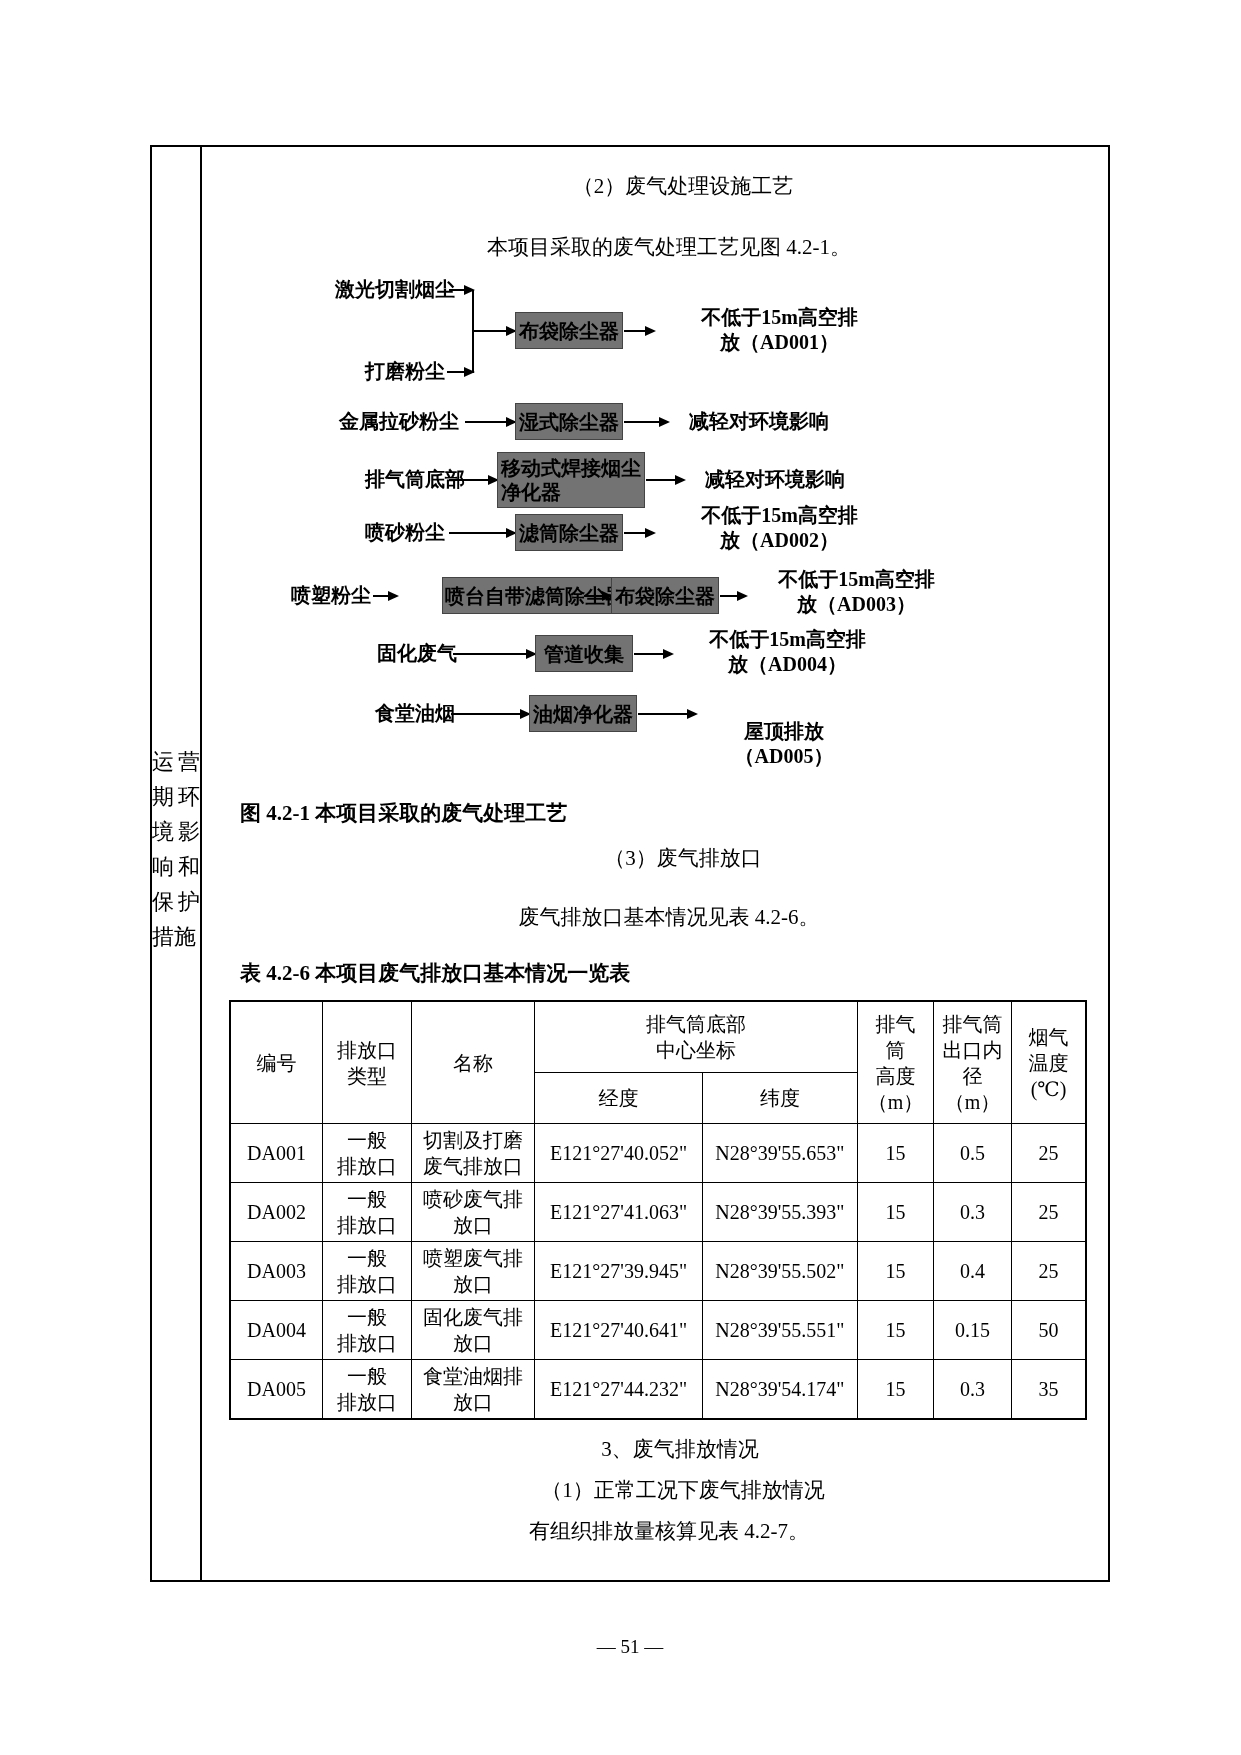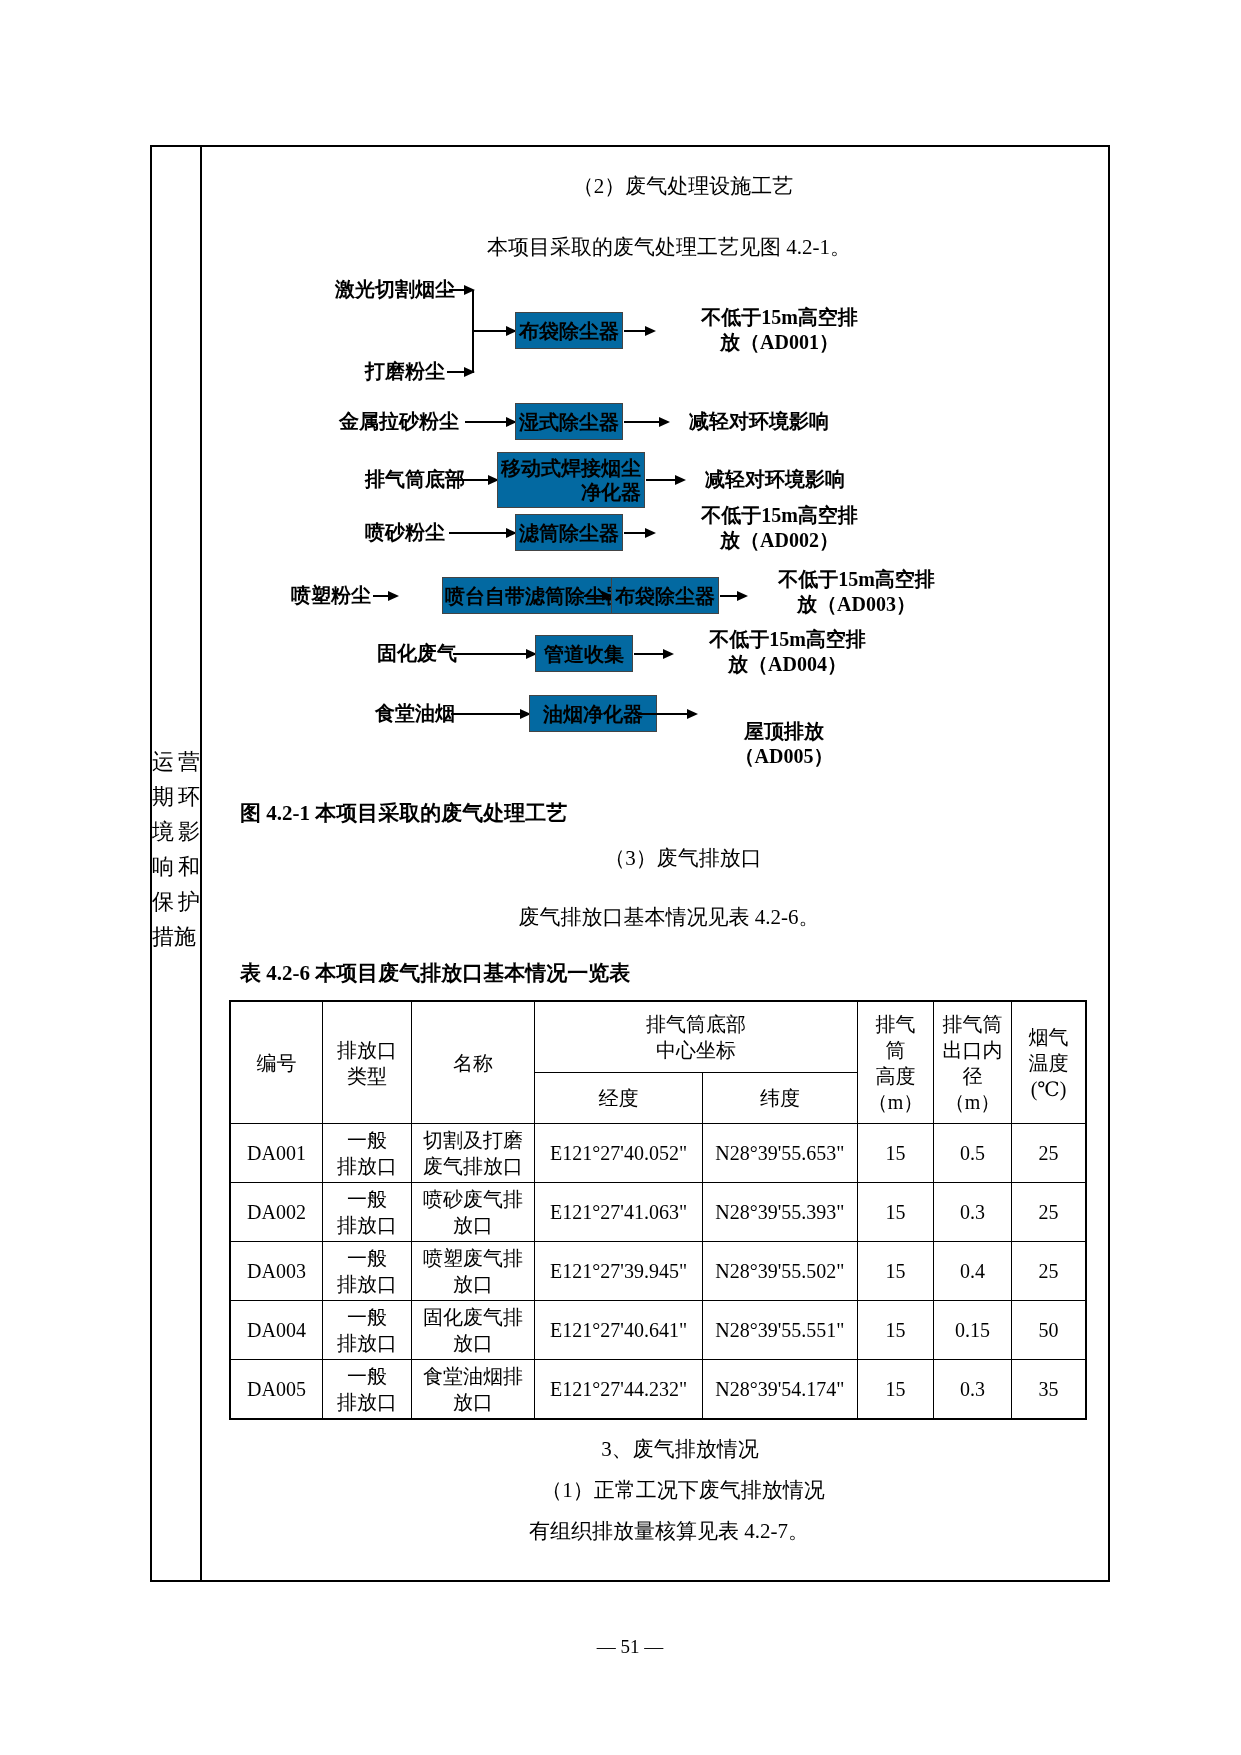--- a/index.html
+++ b/index.html
@@ -31,23 +31,23 @@
   .flowchart{position:relative;width:860px;height:472px;margin-top:14px;}
   .fc-label{
     position:absolute;font-weight:bold;font-size:20px;line-height:24px;
     white-space:pre-line;
   }
   .fc-out{
     position:absolute;font-weight:bold;font-size:20px;line-height:25px;
     white-space:pre-line;text-align:center;
   }
   .fbox{
-    position:absolute;border:1.5px solid #444;background:#0369a1;
+    position:absolute;border:1.5px solid #444;background:#737373;
     display:flex;align-items:center;justify-content:center;
-    font-weight:bold;font-size:20px;line-height:24px;text-align:right;
+    font-weight:bold;font-size:20px;line-height:24px;text-align:left;
     white-space:pre-line;box-sizing:border-box;
   }
   .arr{position:absolute;height:2px;background:#000;}
   .arr::after{
     content:"";position:absolute;right:-2px;top:50%;transform:translateY(-50%);
     width:0;height:0;border-style:solid;border-width:5px 0 5px 11px;
     border-color:transparent transparent transparent #000;
   }
   .vline{position:absolute;width:2px;background:#000;}
   
@@ -126,21 +126,21 @@
 
       <span class="fc-label" style="left:150px;top:366px;">固化废气</span>
       <span class="arr" style="left:226px;top:378px;width:82px;"></span>
       <span class="fbox" style="left:308px;top:360px;width:98px;height:37px;">管道收集</span>
       <span class="arr" style="left:407px;top:378px;width:38px;"></span>
       <span class="fc-out" style="left:448px;top:352px;width:225px;">不低于15m高空排
 放（AD004）</span>
 
       <span class="fc-label" style="left:148px;top:426px;">食堂油烟</span>
       <span class="arr" style="left:224px;top:438px;width:78px;"></span>
-      <span class="fbox" style="left:302px;top:420px;width:128px;height:37px;">油烟净化器</span>
+      <span class="fbox" style="left:302px;top:420px;width:108px;height:37px;">油烟净化器</span>
       <span class="arr" style="left:411px;top:438px;width:58px;"></span>
       <span class="fc-out" style="left:482px;top:408px;width:150px;margin-top:36px;">屋顶排放
 （AD005）</span>
     </div>
 
     <p class="caption" style="margin-top:52px;">图 4.2-1  本项目采取的废气处理工艺</p>
     <p class="para indent" style="margin-top:18px;">（3）废气排放口</p>
     <p class="para" style="margin-top:32px;">废气排放口基本情况见表 4.2-6。</p>
     <p class="caption" style="margin-top:28px;">表 4.2-6  本项目废气排放口基本情况一览表</p>
 

